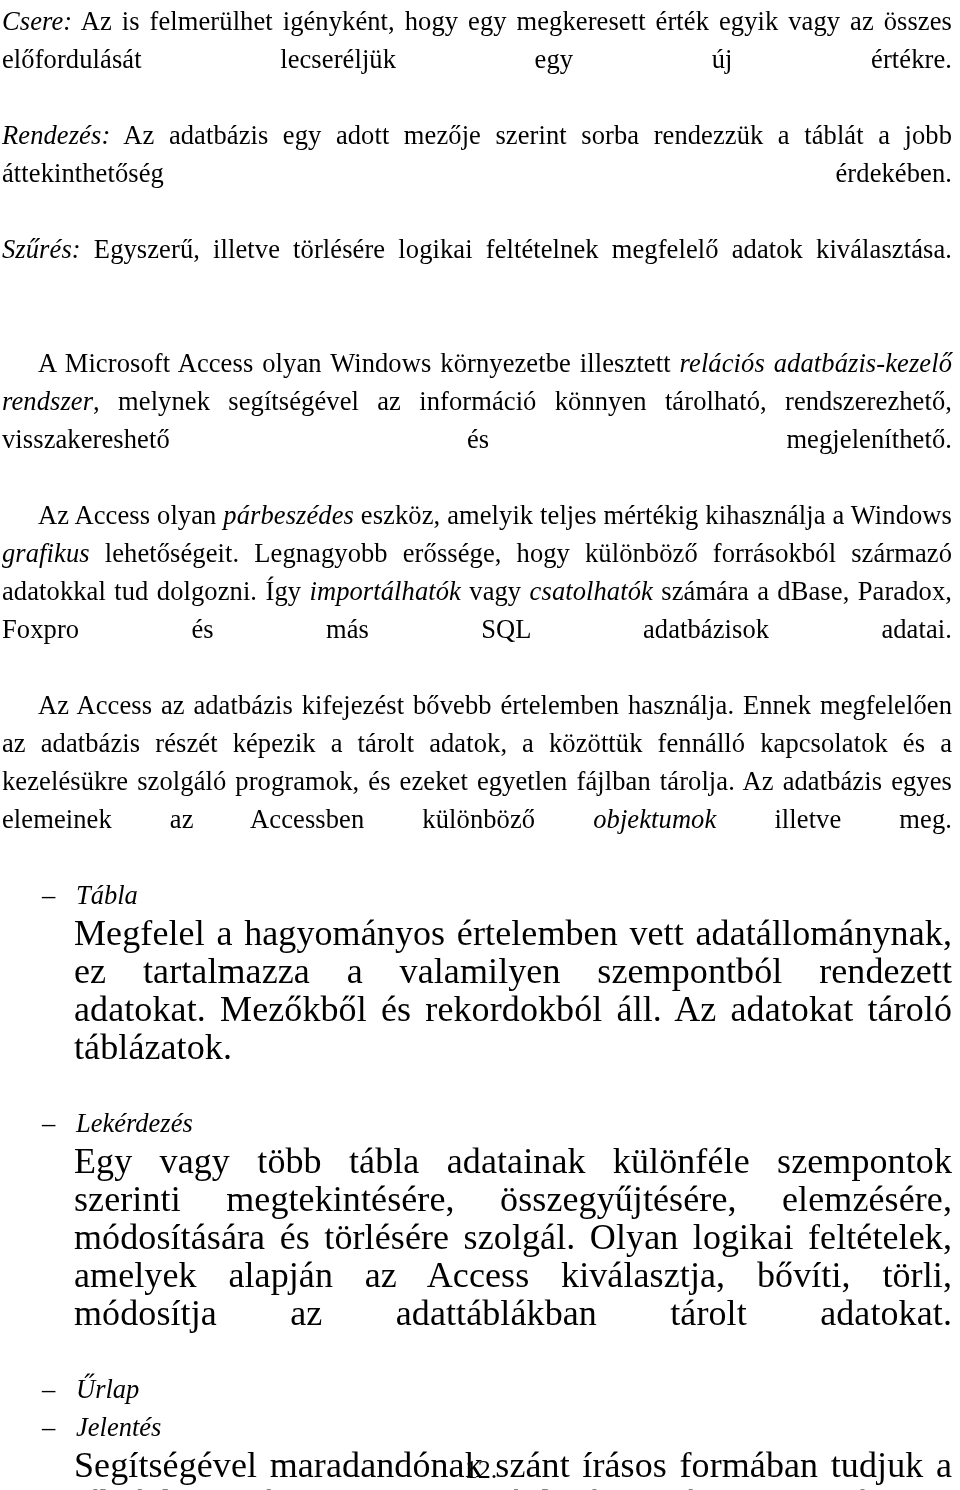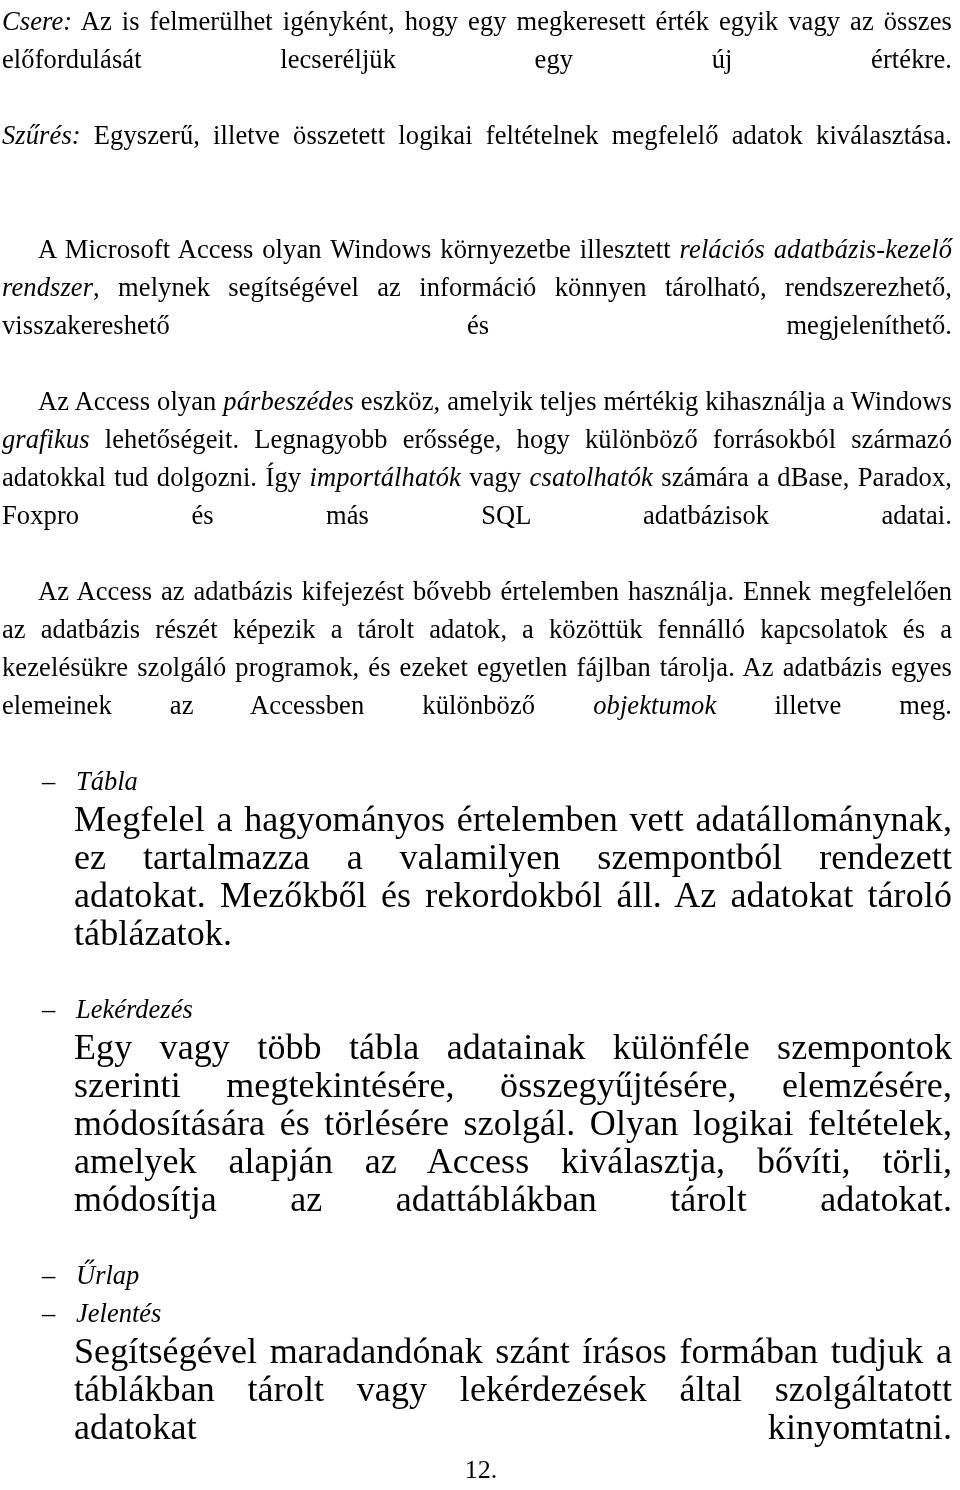--- a/index.html
+++ b/index.html
@@ -96,22 +96,23 @@
   }
 </style>
 </head>
 <body>
 
 <div class="page">
   <div class="content">
 
     <p class="body"><span class="lead">Csere:</span><span> Az is felmerülhet igényként, hogy egy megkeresett érték egyik vagy az összes előfordulását lecseréljük egy új értékre.</span></p>
 
+    <p class="body"><span class="lead">Rendezés:</span><span> Az adatbázis egy adott mezője szerint sorba rendezzük a táblát a jobb áttekinthetőség érdekében.</span></p>
 
-    <p class="body"><span class="lead">Szűrés:</span><span> Egyszerű, illetve összetett logikai feltételnek megfelelő adatok kiválasztása.</span></p>
+    <p class="body"><span class="lead">Szűrés:</span><span> Egyszerű, illetve törlésére logikai feltételnek megfelelő adatok kiválasztása.</span></p>
 
     <div style="height:38px"></div>
 
     <p class="body indent"><span>A Microsoft Access olyan Windows környezetbe illesztett </span><span class="it">relációs adatbázis-kezelő rendszer</span><span>, melynek segítségével az információ könnyen tárolható, rendszerezhető, visszakereshető és megjeleníthető.</span></p>
 
     <p class="body indent"><span>Az Access olyan </span><span class="it">párbeszédes</span><span> eszköz, amelyik teljes mértékig kihasználja a Windows </span><span class="it">grafikus</span><span> lehetőségeit. Legnagyobb erőssége, hogy különböző forrásokból származó adatokkal tud dolgozni. Így </span><span class="it">importálhatók</span><span> vagy </span><span class="it">csatolhatók</span><span> számára a dBase, Paradox, Foxpro és más SQL adatbázisok adatai.</span></p>
 
     <p class="body indent"><span>Az Access az adatbázis kifejezést bővebb értelemben használja. Ennek megfelelően az adatbázis részét képezik a tárolt adatok, a közöttük fennálló kapcsolatok és a kezelésükre szolgáló programok, és ezeket egyetlen fájlban tárolja. Az adatbázis egyes elemeinek az Accessben különböző </span><span class="it">objektumok</span><span> illetve meg.</span></p>
 
     <ul class="objects">

